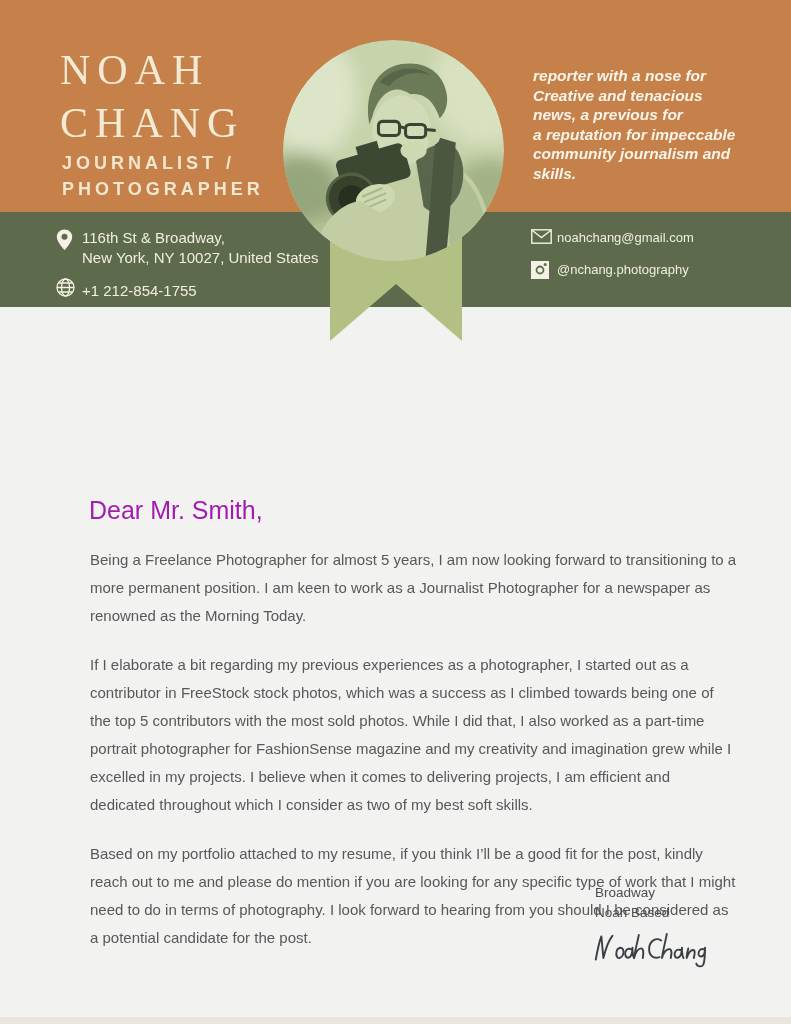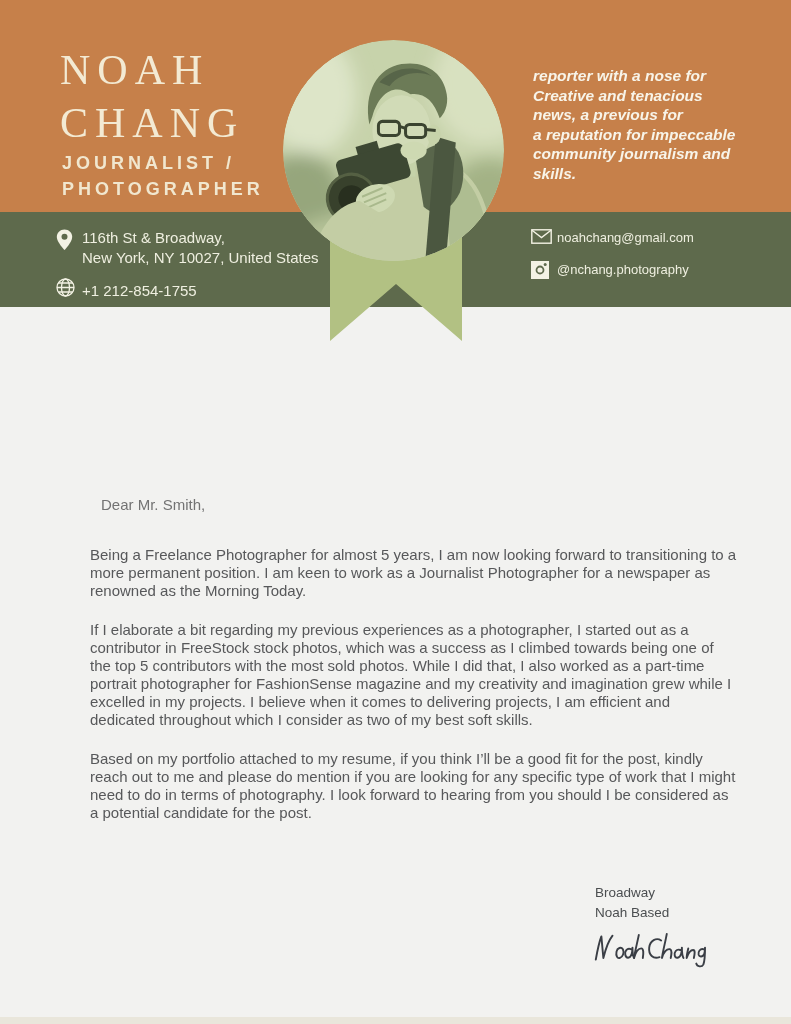--- a/index.html
+++ b/index.html
@@ -29,22 +29,22 @@
   .band-left  { position:absolute; left:56px; top:228px; color:#EFEFE0; font-size:15px; }
   .band-right { position:absolute; left:531px; top:228px; color:#EFEFE0; font-size:13px; }
   .c-row { display:flex; align-items:flex-start; }
   .c-icon { width:26px; flex:0 0 26px; padding-top:1px; }
   .c-text { line-height:19.5px; }
   .mt10 { margin-top:10px;align-items:flex-end; }
   .mt12 { margin-top:12px; }
 
   
   .date-block { position:absolute; left:90px; top:349px; color:#C1763F; font-weight:bold; font-size:14px; line-height:18.6px; }
-  .salutation { position:absolute; left:101px; top:496px; color:#737373; font-size:15px; }
-  .paragraphs { position:absolute; left:90px; top:546px; width:648px; color:#57585A; font-size:15px; line-height:18px; }
+  .salutation { position:absolute; left:89px; top:496px; color:#a21caf; font-size:25px; }
+  .paragraphs { position:absolute; left:90px; top:546px; width:648px; color:#57585A; font-size:15px; line-height:28px; }
   .paragraphs p { margin-bottom:21px; }
   .signoff { position:absolute; left:595px; top:883px; color:#4B4E50; font-size:13.5px; line-height:19.5px; }
   .signature { position:absolute; left:591px; top:928px; }
   .bottom-strip { position:absolute; left:0; bottom:0; width:791px; height:7px; background:#E9E6DB; }
 </style>
 </head>
 <body>
 
 <div class="page">
 

